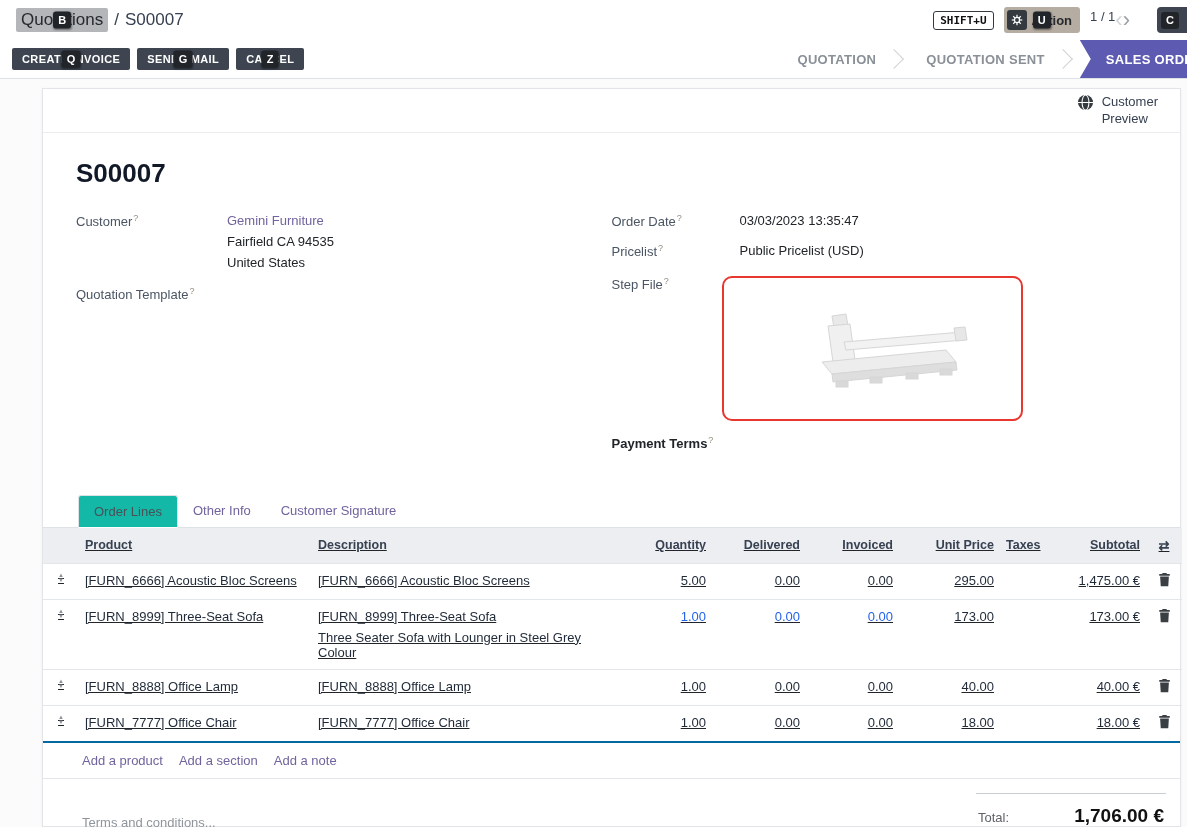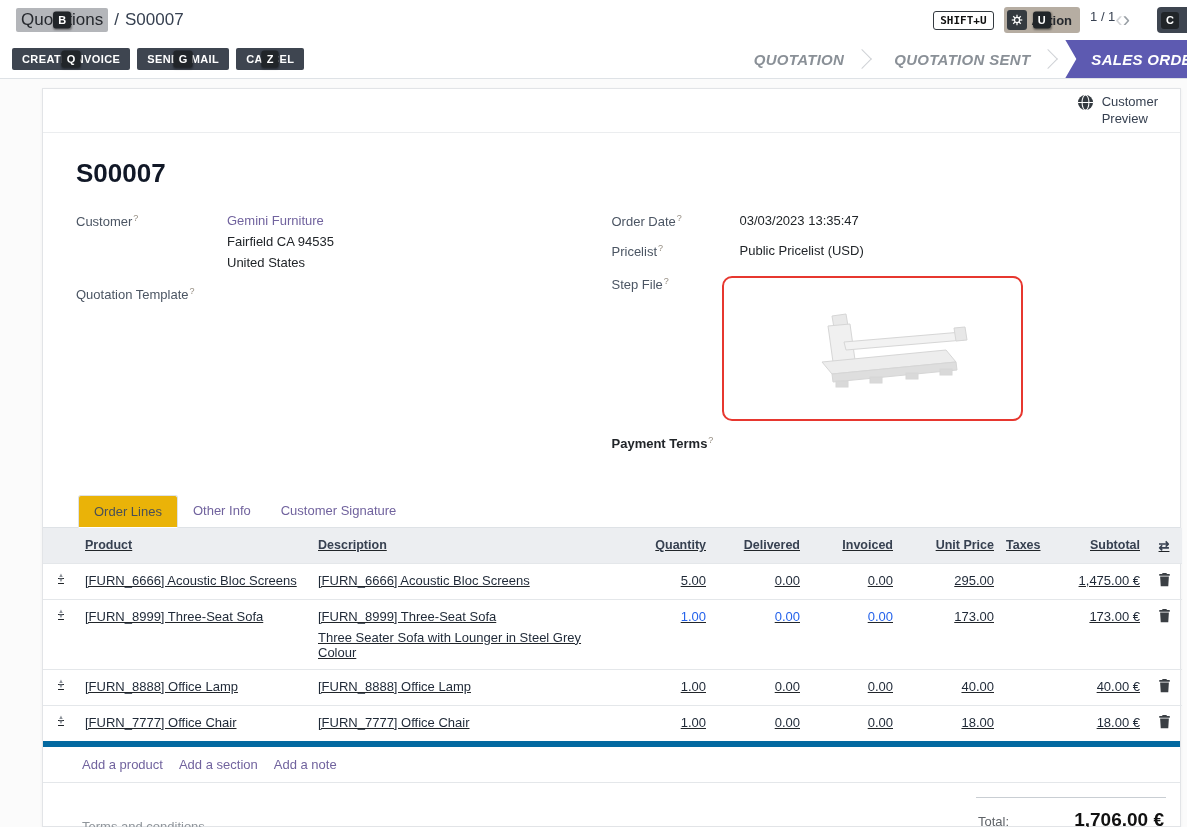--- a/index.html
+++ b/index.html
@@ -22,21 +22,21 @@
   .gear-box { width:20px; height:20px; background:#343a40; border-radius:3px; display:flex; align-items:center; justify-content:center; }
   .pager { display:flex; align-items:flex-start; gap:0; }
   .pager-count { color:#374151; }
   .pager-prev { font-size:22px; color:#d2d4d7; line-height:1; cursor:pointer; }
   .pager-next { font-size:22px; color:#9aa0a6; line-height:1; cursor:pointer; }
   .partial-create { position:absolute; right:0; top:7px; width:30px; height:26px; background:#3e4550; border-radius:4px 0 0 4px; display:flex; align-items:center; padding-left:4px; cursor:pointer; }
   
   .controlbar { height:39px; display:flex; align-items:center; padding-left:12px; border-bottom:1px solid #dee2e6; background:#fff; position:relative; }
   .btn-dark { position:relative; background:#3e4550; color:#fff; border:none; font-family:inherit; font-size:11px; font-weight:bold; letter-spacing:.4px; padding:5px 10px; margin-right:7px; border-radius:2px; cursor:pointer; text-transform:uppercase; }
   .statusbar { margin-left:auto; margin-right:-46px; display:flex; align-items:stretch; height:100%; }
-  .step { display:flex; align-items:center; padding:0 15px; color:#8a9097; font-size:15px; font-weight:600; letter-spacing:.3px; cursor:pointer; white-space:nowrap;font-style:italic; }
+  .step { display:flex; align-items:center; padding:0 15px; color:#8a9097; font-size:13px; font-weight:600; letter-spacing:.3px; cursor:pointer; white-space:nowrap; }
   .step.active { background:#5d5ab1; color:#fff; font-weight:bold; padding:0 30px 0 26px; clip-path:polygon(0 0,100% 0,100% 100%,0 100%,11px 50%); }
   .chev { width:20px; position:relative; overflow:hidden; }
   .chev::after { content:""; position:absolute; top:50%; left:-4px; width:13px; height:13px; border-top:1px solid #cfd2d6; border-right:1px solid #cfd2d6; transform:translateY(-50%) rotate(45deg); }
   
   .content { height:748px; background:#fbfbfb; overflow:hidden; }
   .sheet { margin:9px 6px 0 42px; background:#fff; border:1px solid #e2e4e7; box-shadow:0 1px 3px rgba(0,0,0,.05); height:calc(100% - 9px); }
   .preview-strip { height:44px; display:flex; justify-content:flex-end; align-items:center; border-bottom:1px solid #ebedef; padding-right:22px; }
   .preview { display:flex; align-items:flex-start; gap:8px; cursor:pointer; color:#374151; }
   .pv-text { line-height:1.25; font-size:13px; }
   .sheet-body { padding:0 33px; }
@@ -49,34 +49,34 @@
   .flabel sup { font-size:9px; color:#948c80; margin-left:1px; }
   .flabel.bold { font-weight:bold; color:#212529; }
   .fvalue { flex:1; color:#212529; }
   .link { color:#71639e; text-decoration:none; cursor:pointer; }
   .addr div { margin-top:6px; }
   .empty-field { min-height:18px; flex:1; cursor:text; }
   .stepfile-box { width:301px; height:145px; border:2.5px solid #e7372f; border-radius:10px; background:#fff; overflow:hidden; display:flex; align-items:center; justify-content:center; cursor:pointer; }
   
   .tabs { display:flex; margin-top:30px; padding-left:35px; border-bottom:1px solid #dee2e6; }
   .tab { padding:8px 15px; color:#71639e; cursor:pointer; }
-  .tab.active { background:#eab308; border:1px solid #dee2e6; border-bottom:1px solid #fff; margin-bottom:-1px; border-radius:3px 3px 0 0; color:#495057; }
+  .tab.active { background:#14b8a6; border:1px solid #dee2e6; border-bottom:1px solid #fff; margin-bottom:-1px; border-radius:3px 3px 0 0; color:#495057; }
   
   table.lines { width:100%; border-collapse:collapse; table-layout:fixed;text-decoration:underline; }
   thead th { background:#eceef1; color:#374151; font-size:12.5px; font-weight:bold; text-align:left; padding:10px 6px; }
   thead th.col-num, td.col-num { text-align:right; }
   thead th.col-trash { text-align:center; color:#374151; font-size:13px; }
   td { padding:9px 6px; border-top:1px solid #e4e7ea; vertical-align:top; color:#1f2937; }
   td.col-handle { text-align:center; cursor:grab; }
   .tri { display:block; font-size:6px; color:#8a9097; line-height:5px; }
   td .edited-val, td.edited { color:#2563eb; }
   td.col-trash { text-align:center; cursor:pointer; }
   td .desc-line { margin-bottom:6px; }
   td .desc-line:last-child { margin-bottom:0; }
-  .add-links { display:flex; gap:16px; padding:10px 6px 10px 39px; border-top:6px solid #0369a1; border-bottom:1px solid #e4e7ea;align-items:flex-end; }
+  .add-links { display:flex; gap:16px; padding:10px 6px 10px 39px; border-top:2px solid #0369a1; border-bottom:1px solid #e4e7ea;align-items:flex-end; }
   .add-links span { color:#71639e; cursor:pointer; }
   
   .sheet-footer { display:flex; justify-content:space-between; align-items:flex-start; padding:14px 14px 0 39px; }
   .terms { color:#8f959b; margin-top:22px; cursor:text; }
   .totals { width:190px; border-top:1px solid #c9ced3; border-bottom:1px solid #e4e7ea; padding:11px 2px 13px 2px; display:flex; justify-content:space-between; align-items:baseline; }
   .total-label { color:#5f6368; }
   .total-value { font-size:19px; font-weight:bold; color:#111; }
 </style>
 </head>
 <body>

